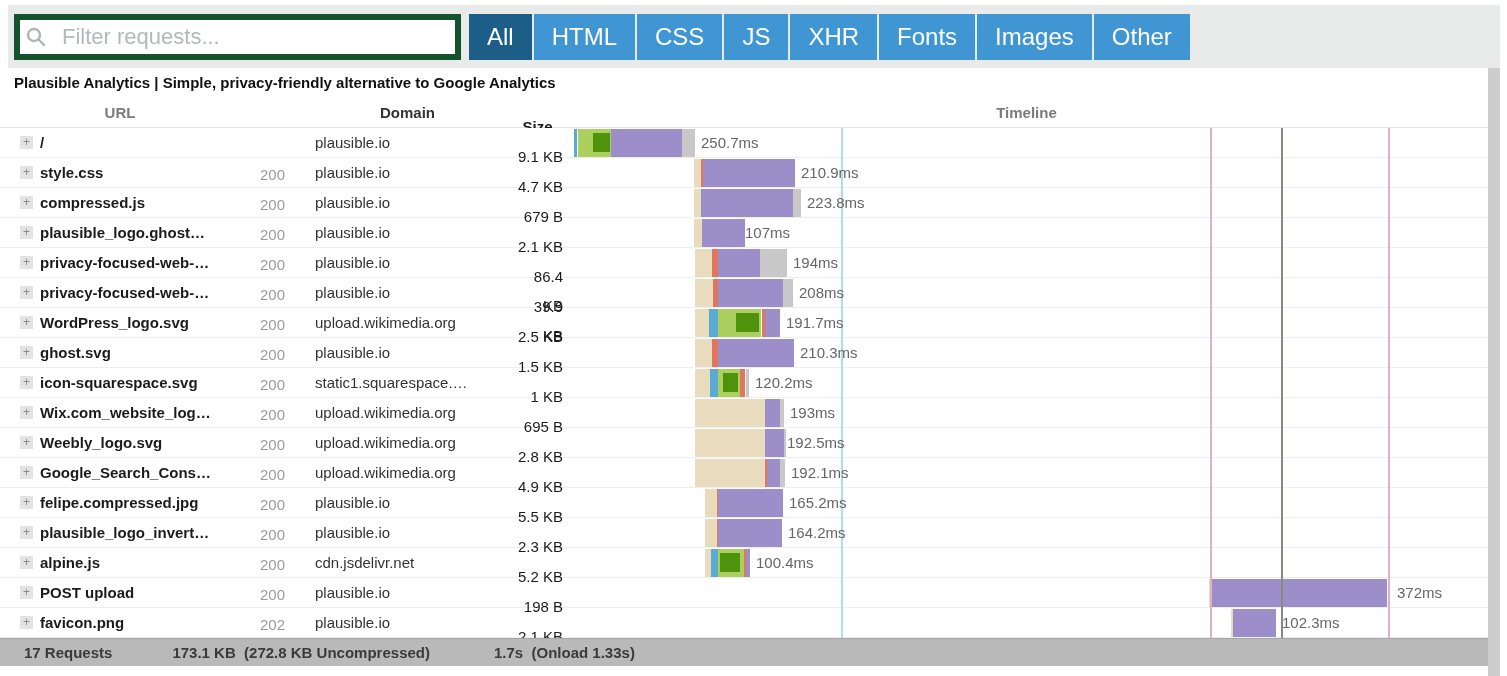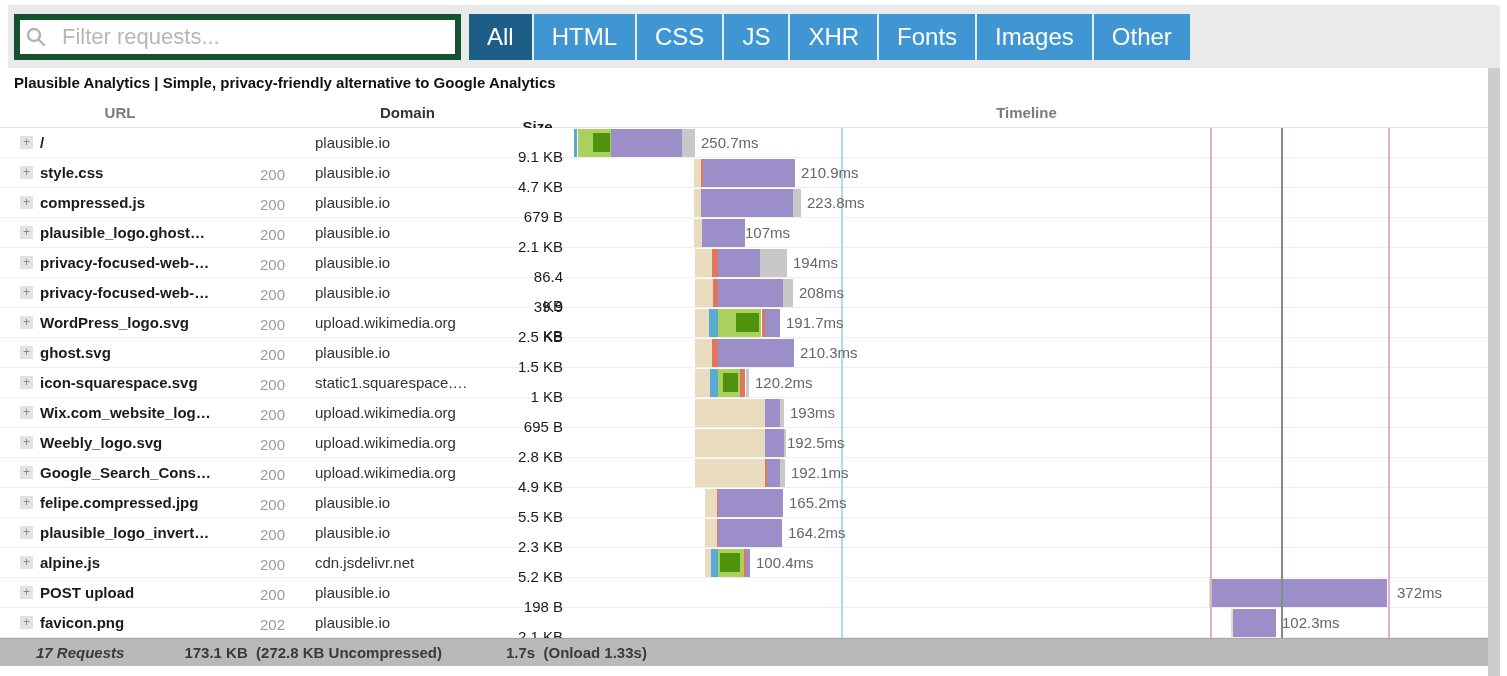--- a/index.html
+++ b/index.html
@@ -50,21 +50,21 @@
   .seg.darkgreen { top:5px; height:19px; z-index:2; }
   .tl-label { position:absolute; top:0; line-height:30px; font-size:15px; color:#666;
               white-space:nowrap; z-index:4; }
   .marker { position:absolute; top:0; bottom:0; width:2px; z-index:3; }
 
   
   .statusbar { position:absolute; left:0; top:638px; width:1488px; height:28px;
                background:var(--footer-bg); border-top:1px solid #a6a6a6; display:flex;
                align-items:center; font-size:15px; font-weight:bold; color:#3a3a3a; }
   .statusbar span { white-space:pre; }
-  .sb-1 { margin-left:36px;font-style:italic; }
+  .sb-1 { margin-left:24px; }
   .sb-2 { margin-left:60px; }
   .sb-3 { margin-left:64px; }
 
   .scrollbar { position:absolute; left:1488px; top:68px; width:12px; height:608px;
                background:var(--scrollbar-bg); }
 </style>
 </head>
 <body>
 
 <div class="app">

